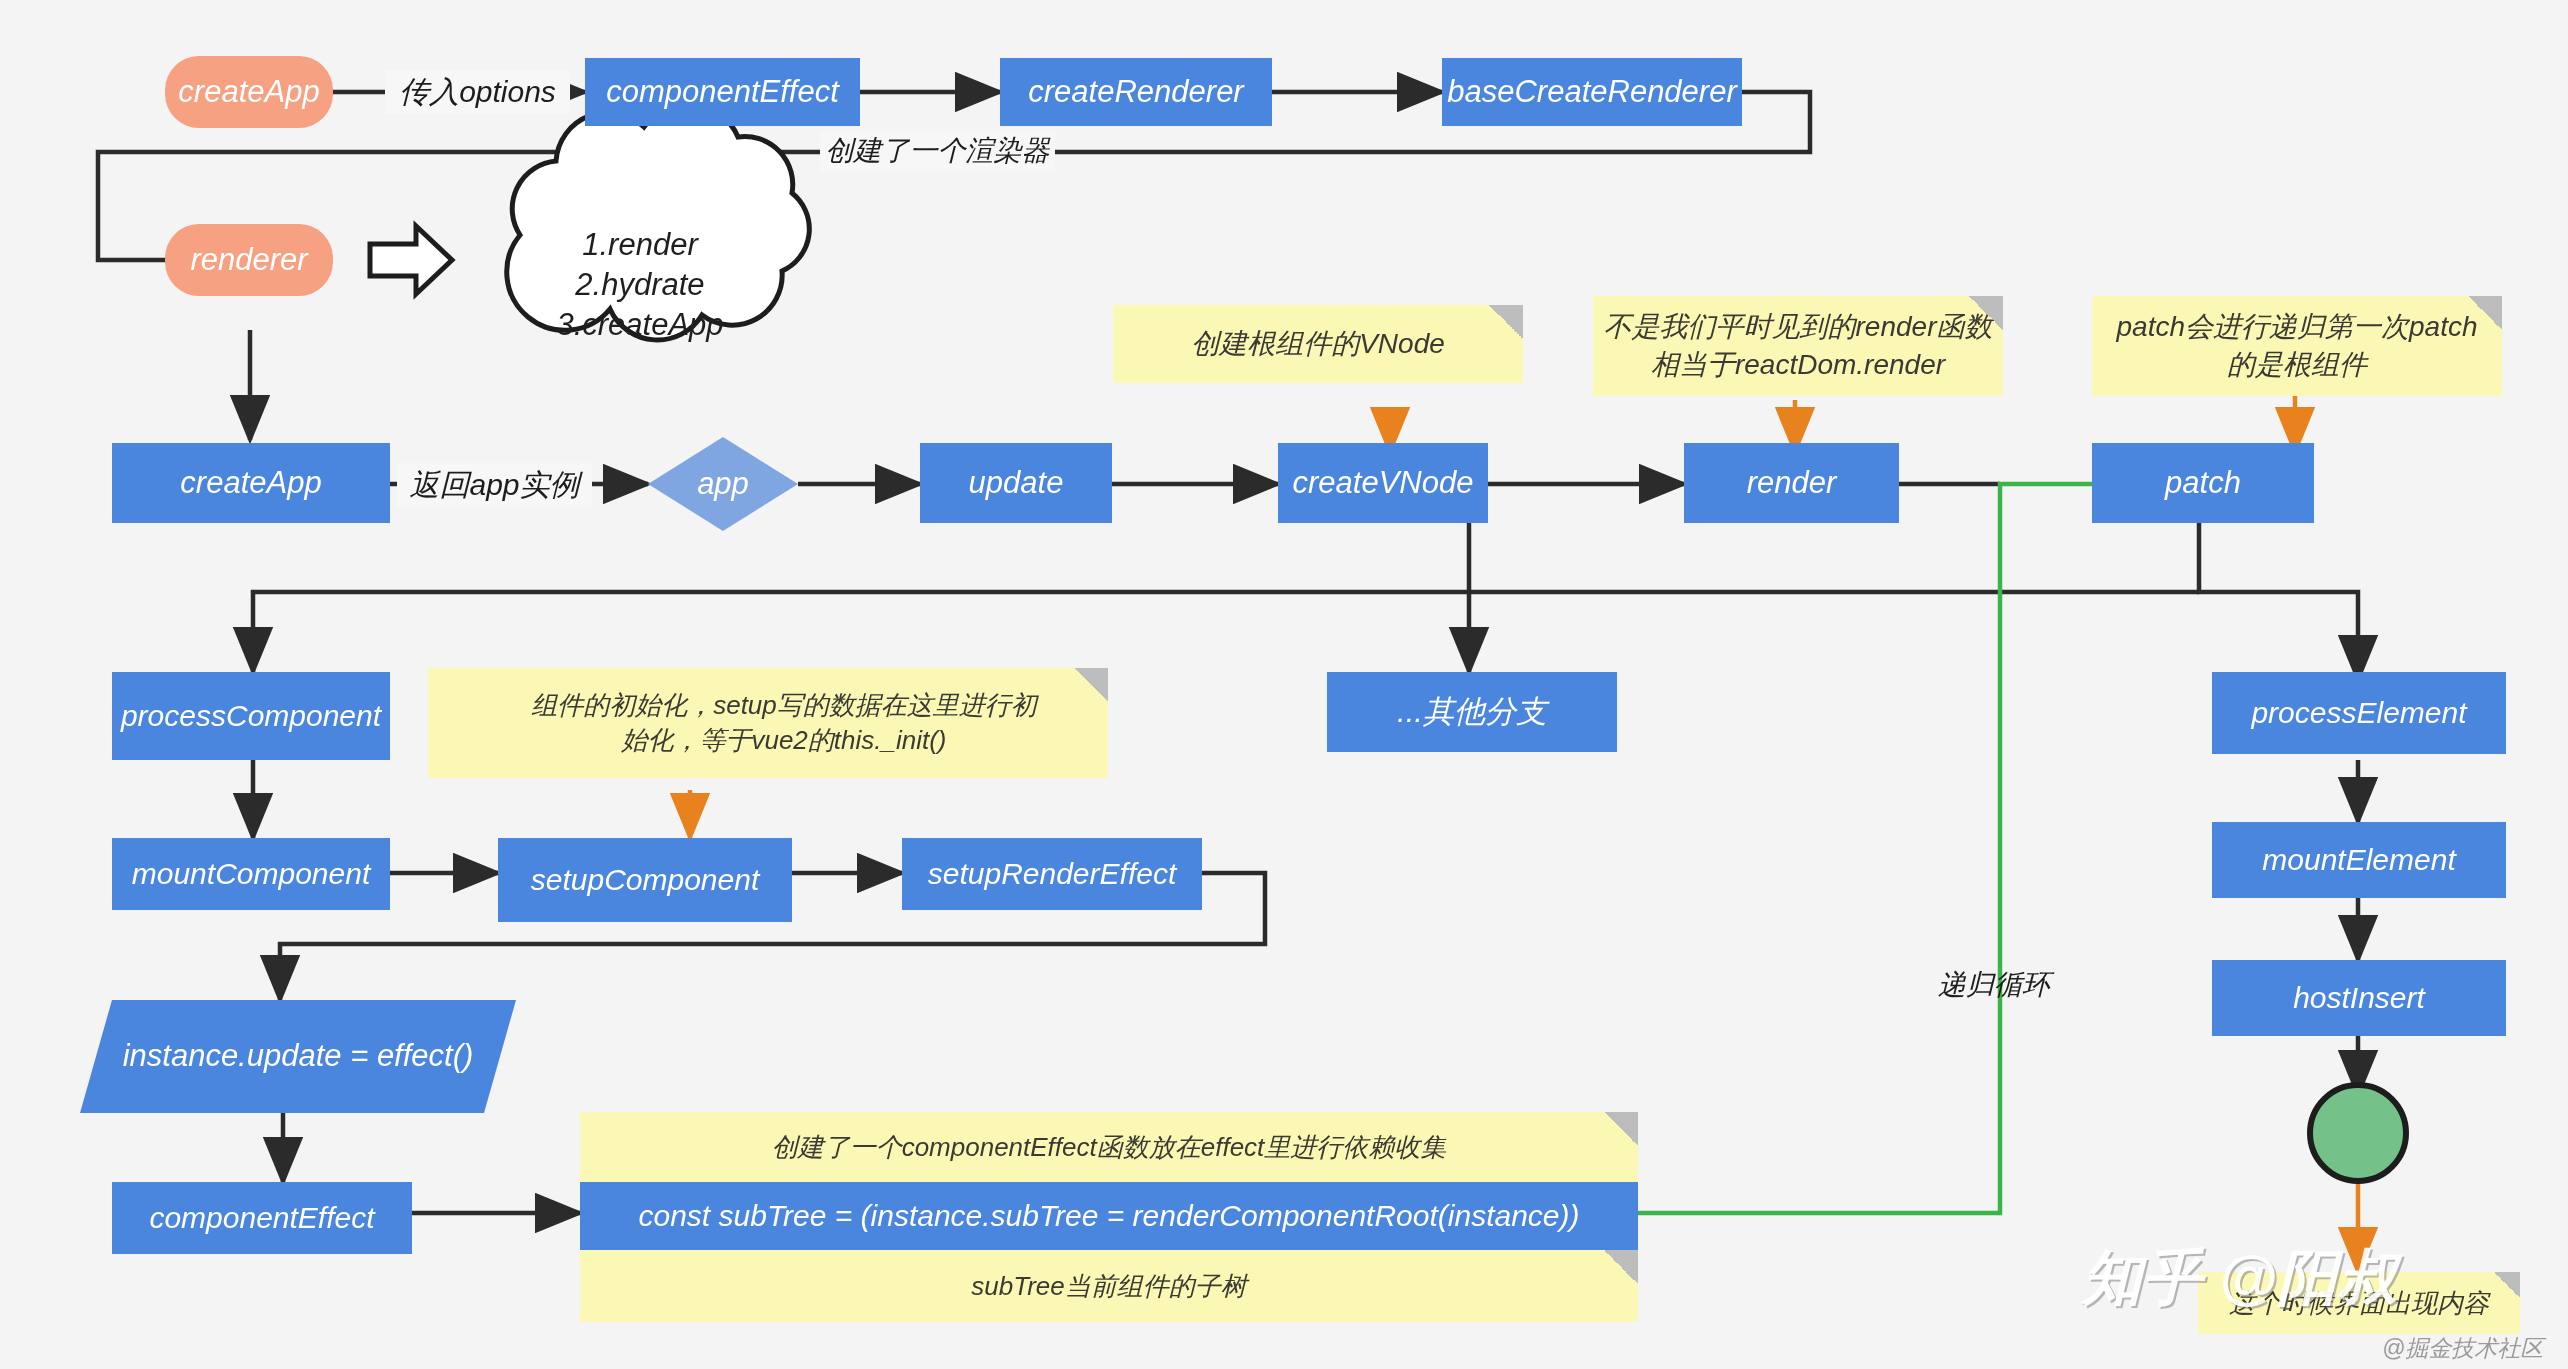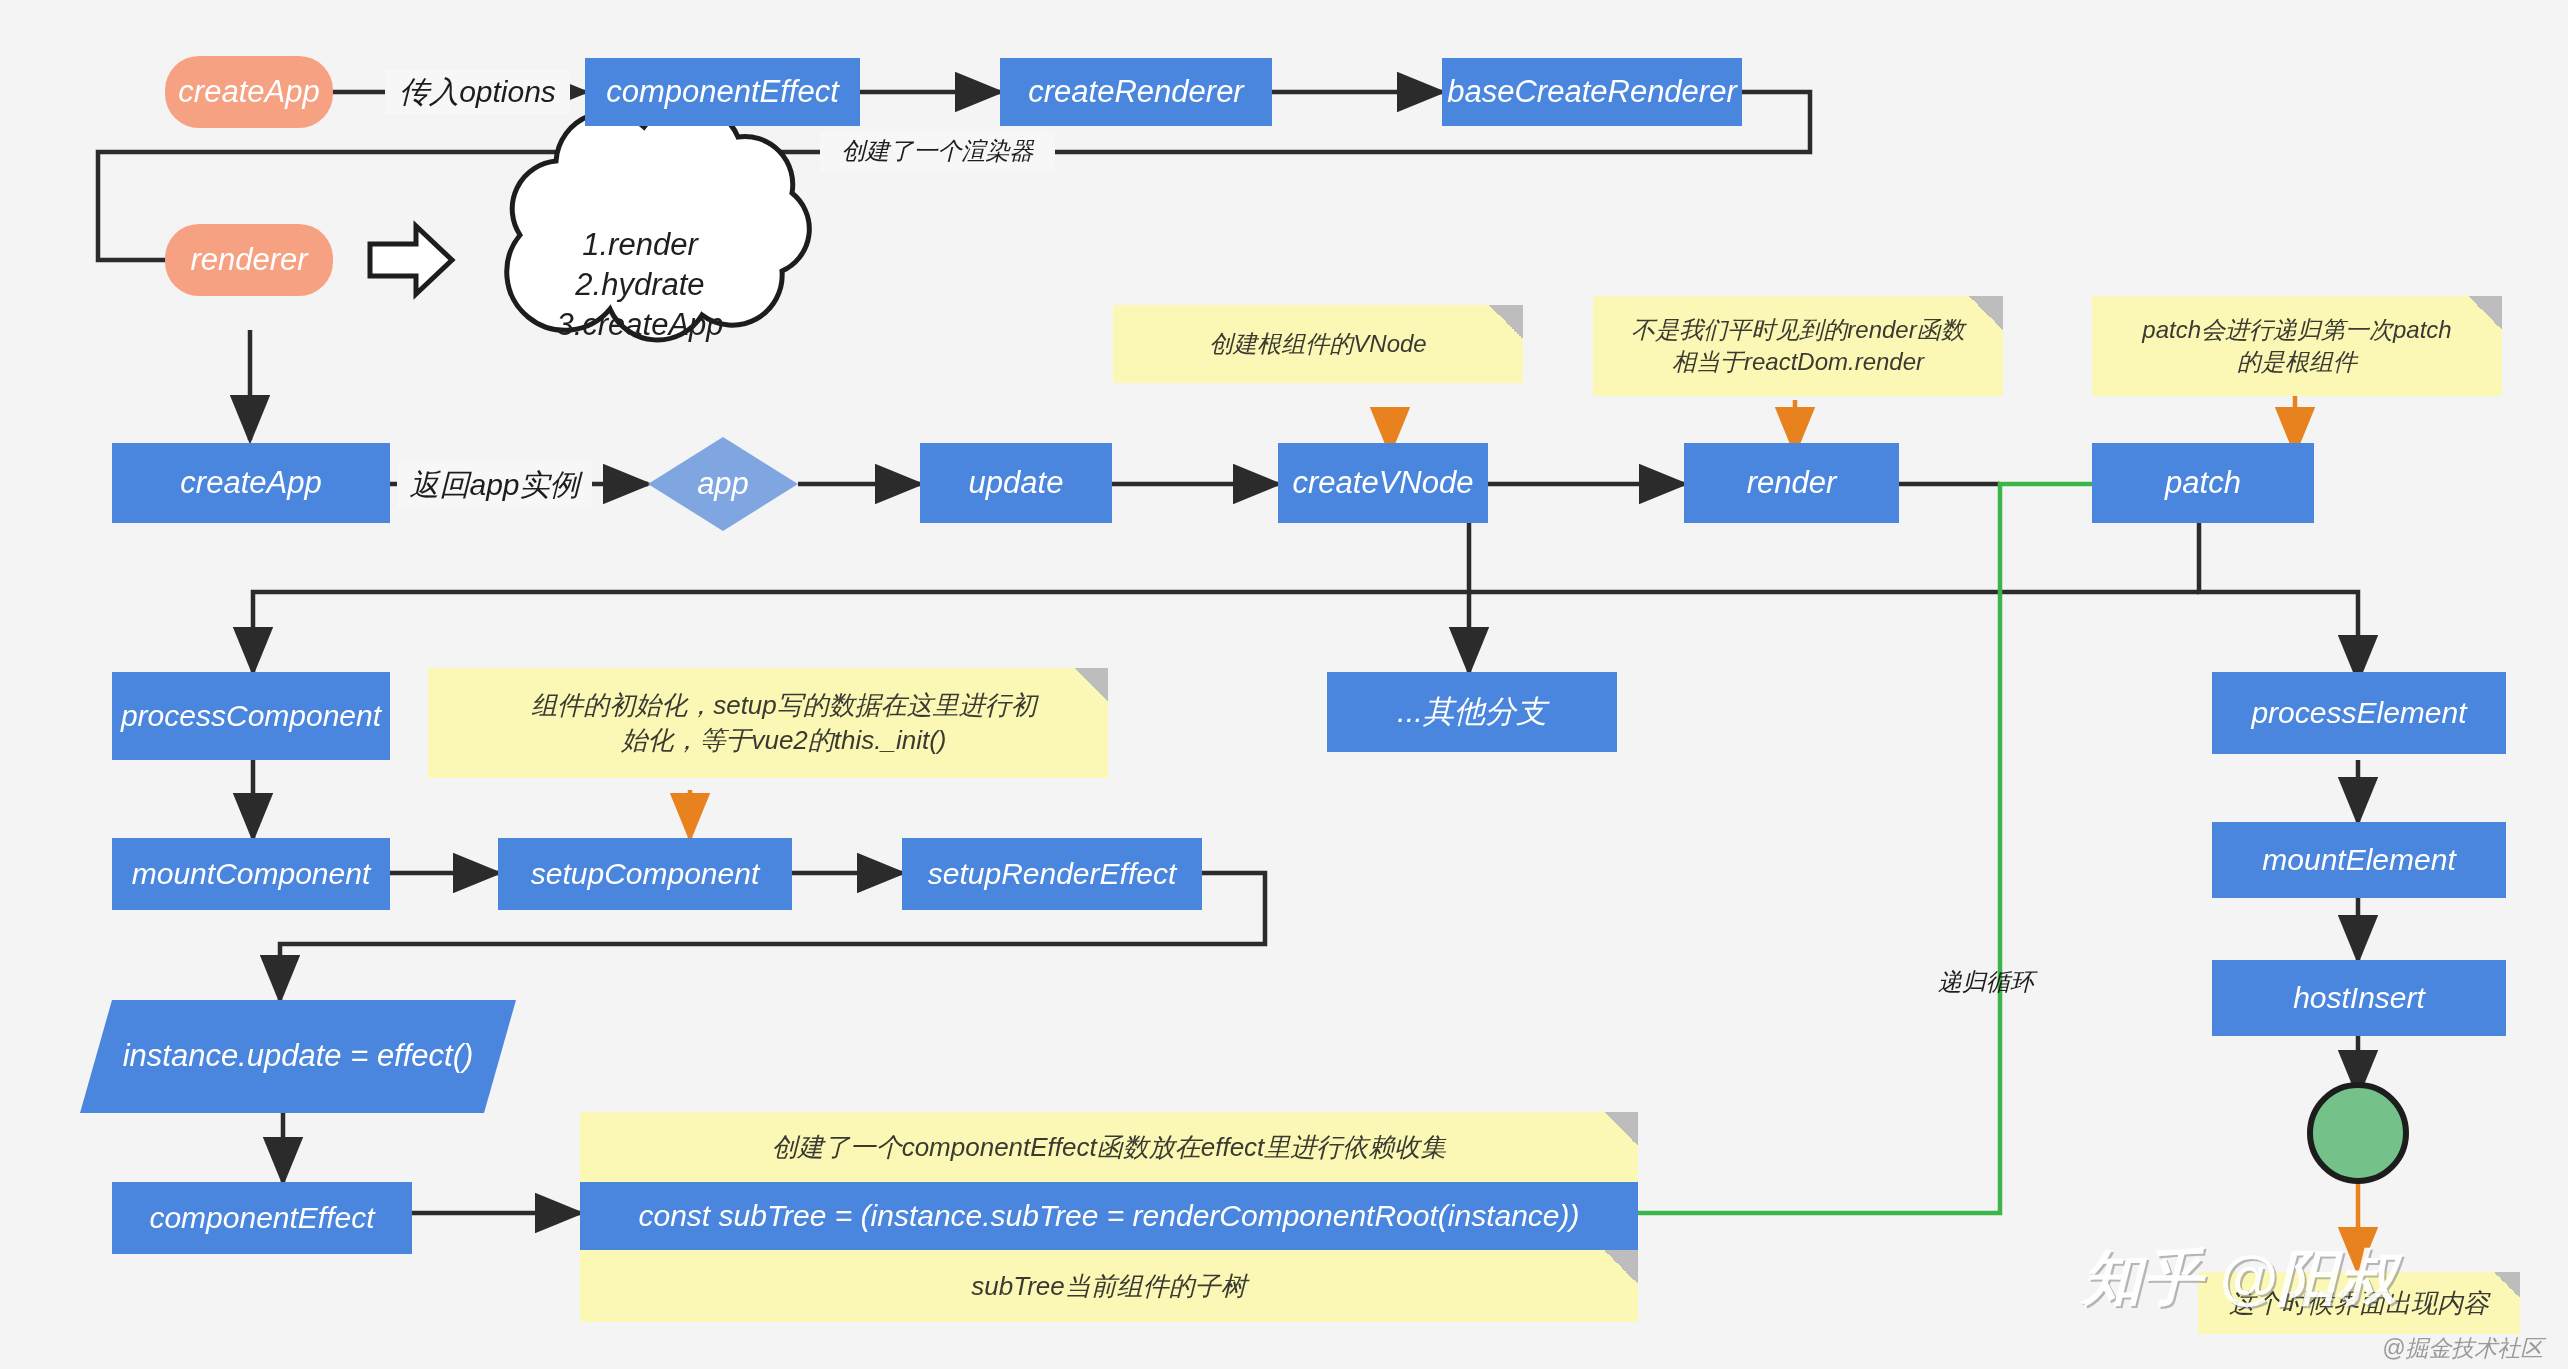--- a/index.html
+++ b/index.html
@@ -19,21 +19,21 @@
   .note .fold{position:absolute;right:0;top:0;width:34px;height:34px;
        background:linear-gradient(225deg,#bdbdbd 0 50%,transparent 50% 100%);}
   .edgelabel{position:absolute;background:#f7f7f7;color:#1d1d1d;white-space:nowrap;
        display:flex;align-items:center;justify-content:center;}
   .cloudtext{position:absolute;color:#1f1f1f;text-align:center;line-height:1.3;
        display:flex;flex-direction:column;align-items:center;justify-content:center;}
   .sidetext{position:absolute;color:#1d1d1d;white-space:nowrap;}
   .wm{position:absolute;color:#ffffff;font-weight:bold;opacity:.92;
        text-shadow:2px 2px 0 rgba(120,120,120,.55);pointer-events:none;}
   .wm2{position:absolute;color:#9a9a9a;}
-  .fs28{font-size:24px;} .fs26{font-size:26px;} .fs23{font-size:23px;} .fs30{font-size:30px;}
+  .fs28{font-size:28px;} .fs26{font-size:26px;} .fs23{font-size:23px;} .fs30{font-size:30px;}
   .fs31{font-size:31px;} .fs60{font-size:60px;margin-top:8px;}
 </style>
 </head>
 <body>
 
 <div id="stage">
 
   <svg id="wires" viewBox="0 0 2568 1369">
     <defs>
       <marker id="ahB" markerWidth="11" markerHeight="9" refX="10" refY="4.5" orient="auto">
@@ -182,21 +182,21 @@
   </div>
 
   <div class="node proc fs30" style="left:2212px;top:672px;width:294px;height:82px;">
     <span>processElement</span>
   </div>
 
   <div class="node proc fs30" style="left:112px;top:838px;width:278px;height:72px;">
     <span>mountComponent</span>
   </div>
 
-  <div class="node proc fs30" style="left:498px;top:838px;width:294px;height:72px;">
+  <div class="node proc fs30" style="left:498px;top:838px;width:294px;height:84px;">
     <span>setupComponent</span>
   </div>
 
   <div class="node proc fs30" style="left:902px;top:838px;width:300px;height:72px;">
     <span>setupRenderEffect</span>
   </div>
 
   <div class="node proc fs30" style="left:2212px;top:822px;width:294px;height:76px;">
     <span>mountElement</span>
   </div>

